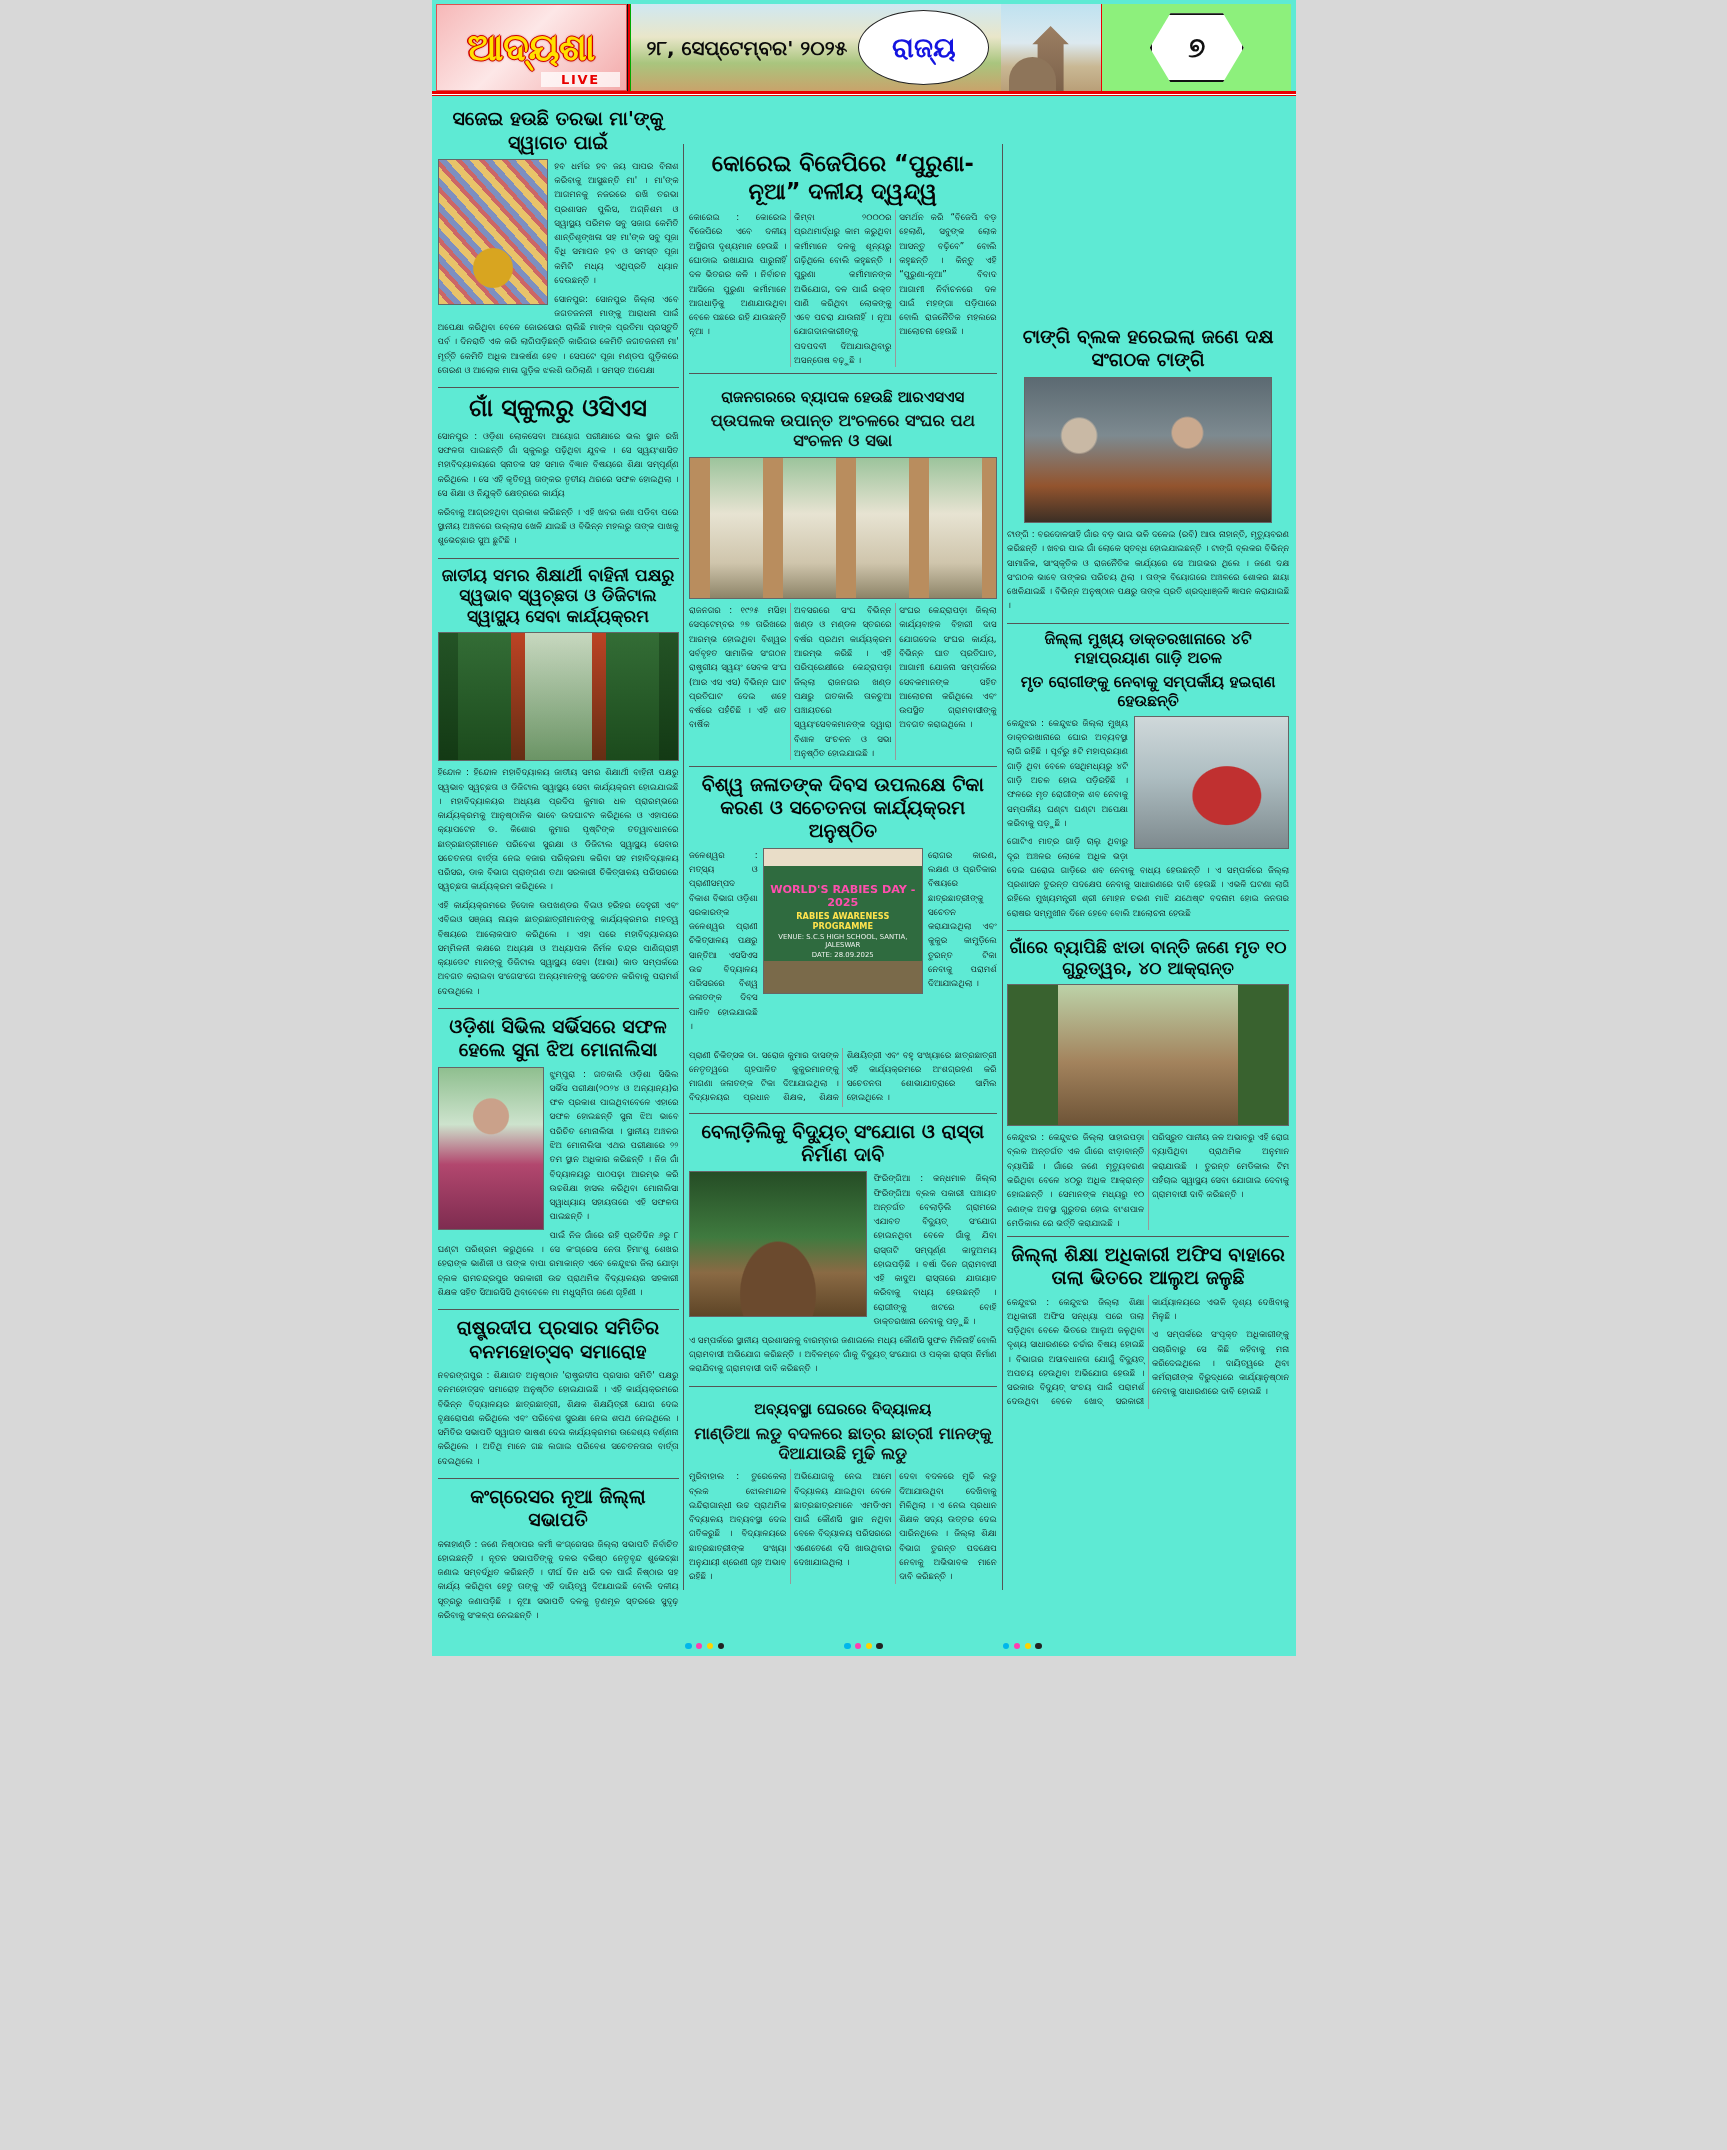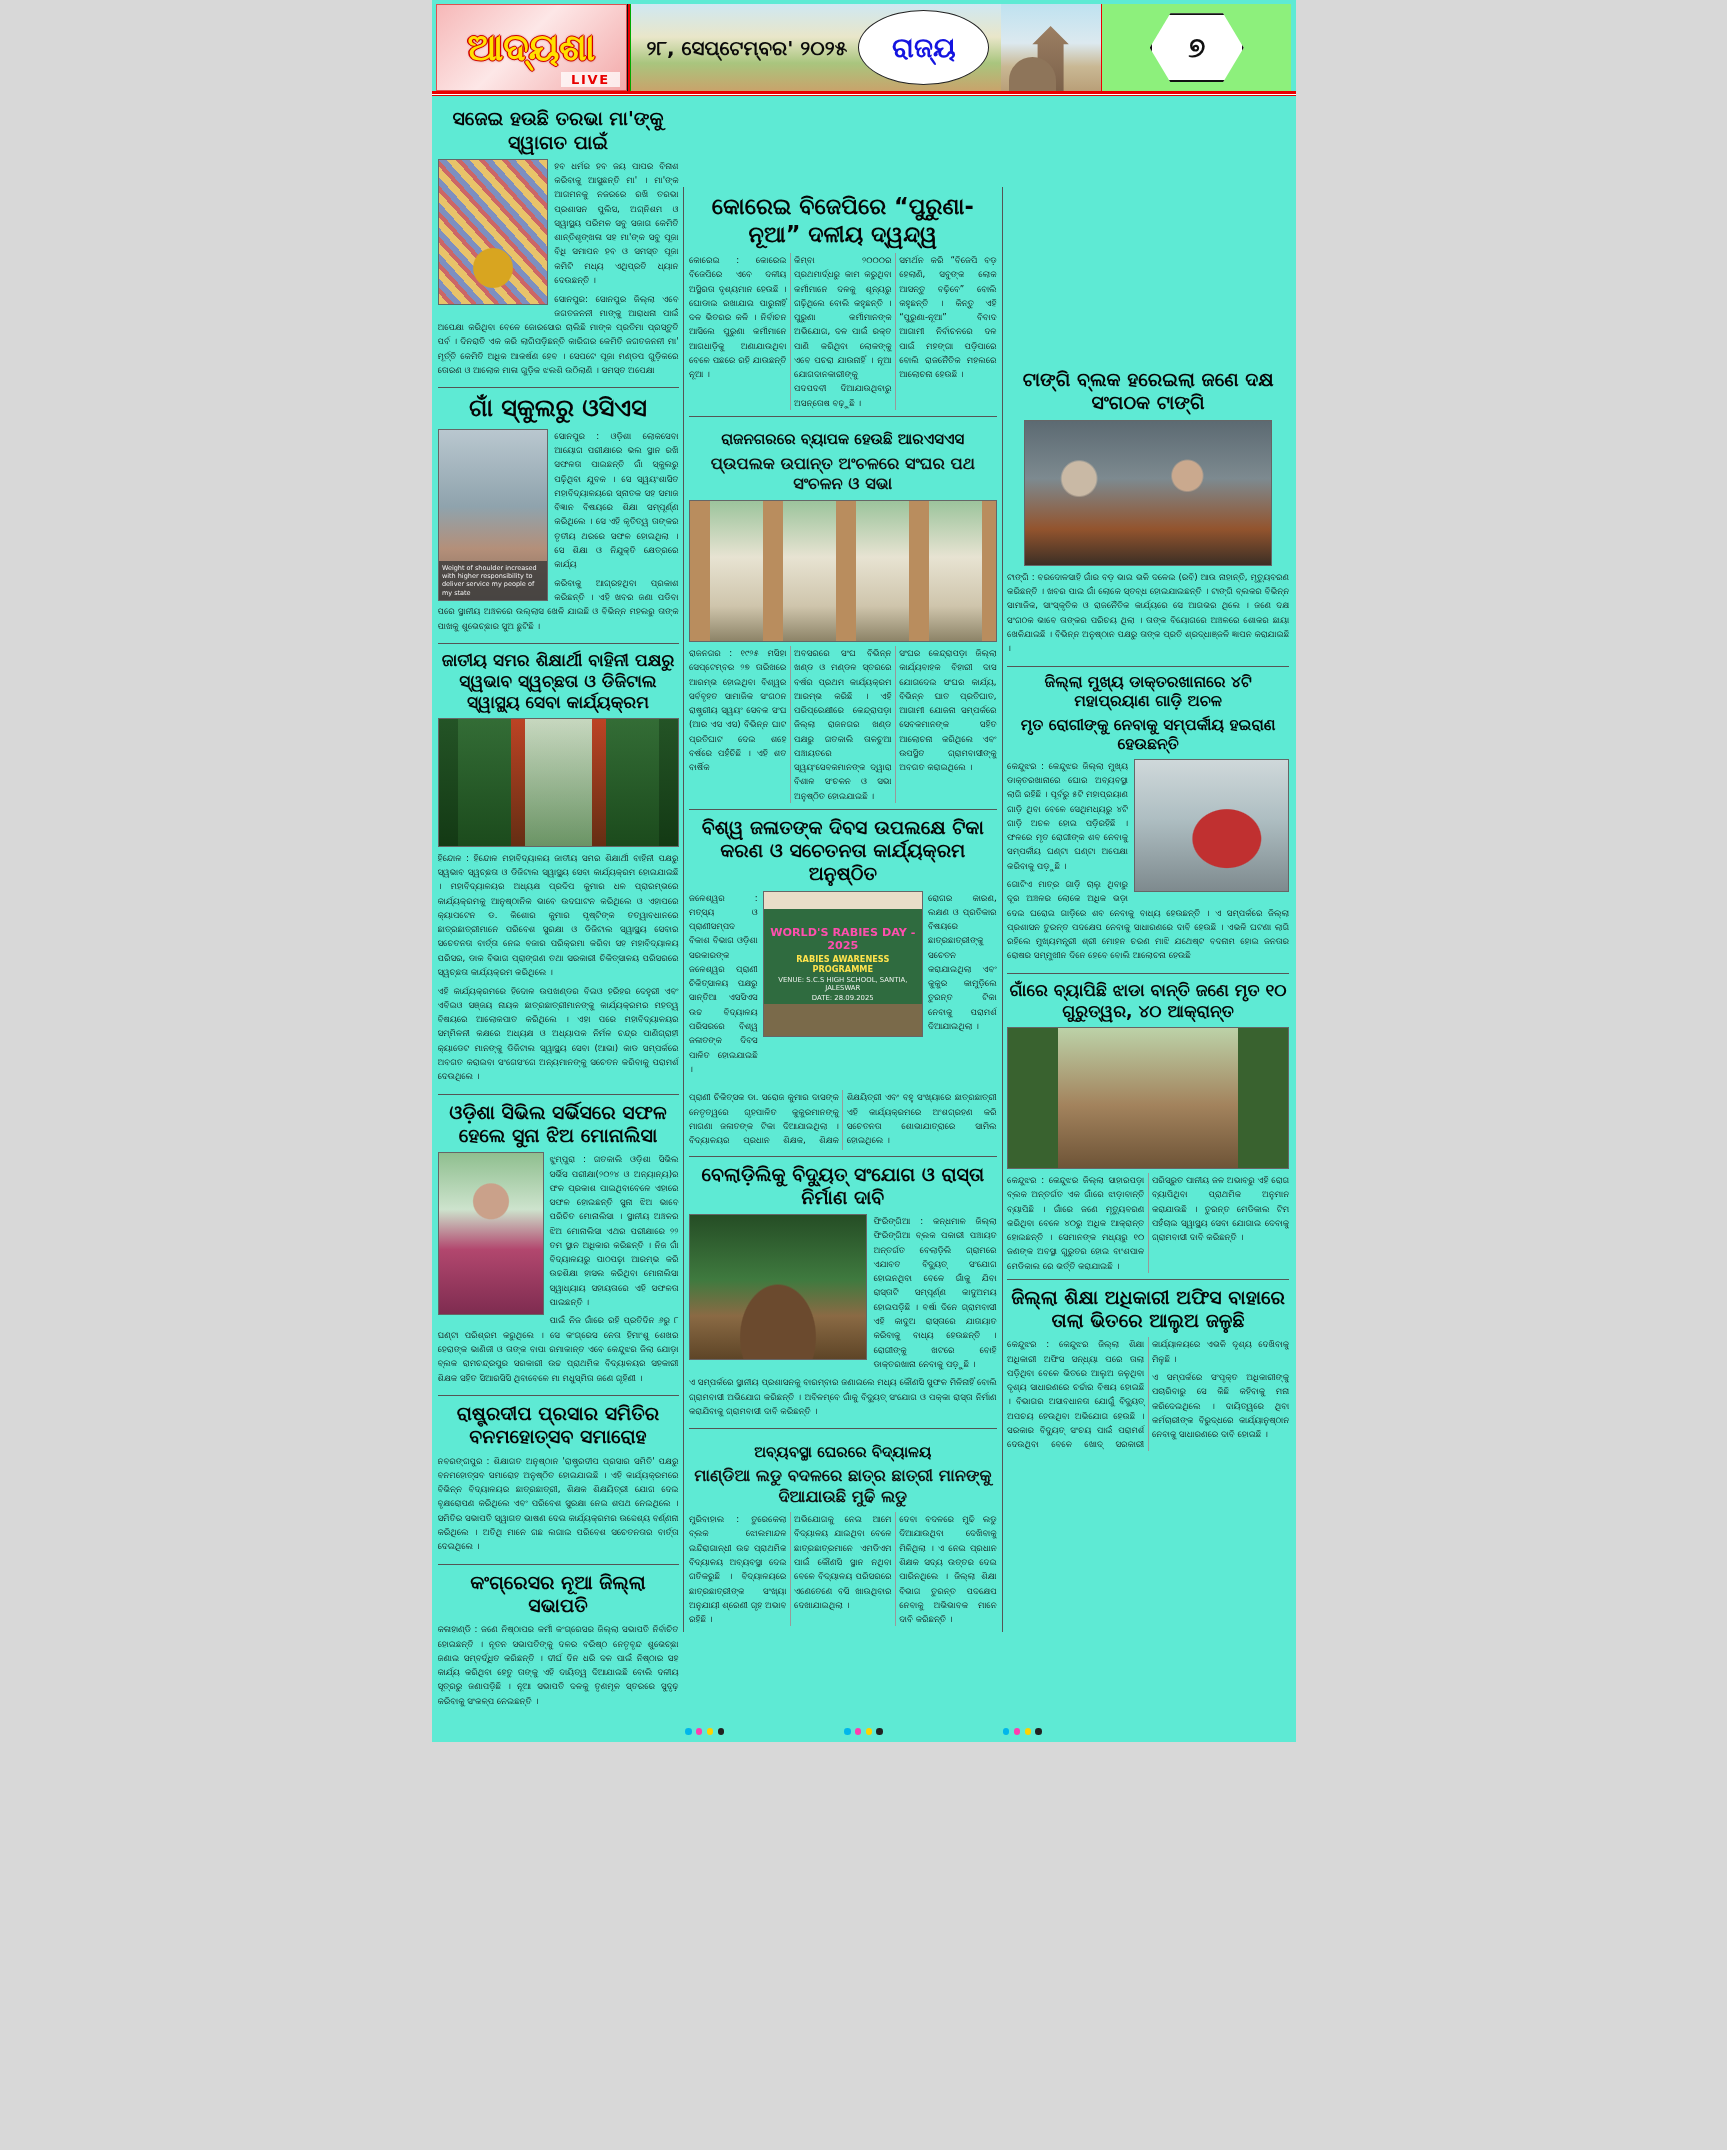--- a/index.html
+++ b/index.html
@@ -1,21 +1,21 @@
 <!DOCTYPE html>
 <html style="font-size:6.9px"><head>
 <meta charset="utf-8">
 <style>
   html,body{margin:0;padding:0;background:#d8d8d8;}
   .page{width:864px;margin:0 auto;background:#5eead4;font-family:"DejaVu Sans",sans-serif;color:#101010;}
   
   .masthead{display:flex;align-items:stretch;height:91px;padding:4.3px 4.3px 0 4.3px;box-sizing:border-box;}
   .brand-box{width:189px;position:relative;background:linear-gradient(135deg,#f6b8b8 0%,#fde7e7 45%,#f3a9a9 100%);border:0.9px solid #e05050;display:flex;align-items:center;justify-content:center;}
   .brand-main{font-size:37px;font-weight:bold;color:#ffe000;text-shadow:-1.3px 0 #d40000,1.3px 0 #d40000,0 -1.3px #d40000,0 1.3px #d40000,0 0 2.6px #8b0000;line-height:1;}
-  .brand-live{position:absolute;right:6px;bottom:2.6px;font-size:13px;font-weight:bold;color:#e80000;letter-spacing:1.7px;background:rgba(255,255,255,.75);padding:0 10px;}
+  .brand-live{position:absolute;right:6px;bottom:2.6px;font-size:13px;font-weight:bold;color:#e80000;letter-spacing:1.7px;background:rgba(255,255,255,.75);padding:0 20px;}
   .mast-divider{width:4.3px;background:repeating-linear-gradient(90deg,#111 0 1.3px,#e00 1.3px 2.6px,#0a0 2.6px 3.9px);}
   .mast-banner{flex:1;position:relative;background:linear-gradient(180deg,#cfe8f2 0%,#e9e6c9 38%,#a9c57e 68%,#c9a36b 100%);display:flex;align-items:center;}
   .mast-date{font-size:20px;font-weight:bold;color:#0b0b0b;margin-left:15.5px;white-space:nowrap;}
   .section-oval{width:129px;height:73px;background:#ffffff;border:1.3px solid #222;border-radius:50%;display:flex;align-items:center;justify-content:center;margin:0 11.2px;flex:none;}
   .section-oval span{font-size:27.5px;font-weight:bold;color:#1414e0;}
   .mast-temple{flex:1;height:100%;background:
      linear-gradient(180deg,#bfe2f0 0%,#dce9ef 45%,#c9b894 72%,#b99f78 100%);position:relative;overflow:hidden;}
   .mast-temple:before{content:"";position:absolute;right:18%;bottom:0;width:65px;height:65px;background:linear-gradient(180deg,#9c7f63,#7b614a);clip-path:polygon(50% 0,78% 28%,70% 28%,70% 100%,30% 100%,30% 28%,22% 28%);}
   .mast-temple:after{content:"";position:absolute;right:45%;bottom:0;width:47px;height:34px;background:#8e755a;border-radius:24px 24px 0 0;}
   .page-num-box{width:189px;background:#8df07c;border-left:1.7px solid #e00;display:flex;align-items:center;justify-content:center;}
@@ -116,23 +116,20 @@
 
       <div class="art">
         <div class="hl hl-44">ସଜେଇ ହଉଛି ତରଭା ମା'ଙ୍କୁ ସ୍ୱାଗତ ପାଇଁ</div>
         <div class="ph ph-deity"></div>
         <p class="body-txt">ହବ ଧର୍ମର ହବ ଜୟ ପାପର ବିନାଶ କରିବାକୁ ଆସୁଛନ୍ତି ମା' । ମା'ଙ୍କ ଆଗମନକୁ ନଜରରେ ରଖି ତରଭା ପ୍ରଶାସନ ପୁଲିସ, ଅଗ୍ନିଶମ ଓ ସ୍ୱାସ୍ଥ୍ୟ ପରିମଳ ସବୁ ସଜାଗ କେମିତି ଶାନ୍ତିଶୃଙ୍ଖଳା ସହ ମା'ଙ୍କ ସବୁ ପୂଜା ବିଧି ସମାପନ ହବ ଓ ସମସ୍ତ ପୂଜା କମିଟି ମଧ୍ୟ ଏଥିପ୍ରତି ଧ୍ୟାନ ଦେଉଛନ୍ତି ।</p>
         <p class="body-txt">ସୋନପୁର: ସୋନପୁର ଜିଲ୍ଲା ଏବେ ଜଗତଜନନୀ ମାଙ୍କୁ ଆରାଧନା ପାଇଁ ଅପେକ୍ଷା କରିଥିବା ବେଳେ ଜୋରସୋର ଚାଲିଛି ମାଙ୍କ ପ୍ରତିମା ପ୍ରସ୍ତୁତି ପର୍ବ । ଦିନରାତି ଏକ କରି ଲାଗିପଡ଼ିଛନ୍ତି କାରିଗର କେମିତି ଜଗତଜନନୀ ମା' ମୂର୍ତ୍ତି କେମିତି ଅଧିକ ଆକର୍ଷଣ ହେବ । ସେପଟେ ପୂଜା ମଣ୍ଡପ ଗୁଡ଼ିକରେ ତୋରଣ ଓ ଆଲୋକ ମାଳା ଗୁଡ଼ିକ ଝଲଶି ଉଠିଲାଣି । ସମସ୍ତ ଅପେକ୍ଷା</p>
       </div>
 
       <div class="art">
         <div class="hl hl-56">ଗାଁ ସ୍କୁଲରୁ ଓସିଏସ</div>
-        <div class="ph ph-ocs">
-          <div class="ph-cap">Weight of shoulder increased with higher responsibility to deliver service my people of my state</div>
-        </div>
         <p class="body-txt">ସୋନପୁର : ଓଡ଼ିଶା ଲୋକସେବା ଆୟୋଗ ପରୀକ୍ଷାରେ ଭଲ ସ୍ଥାନ ରଖି ସଫଳତା ପାଇଛନ୍ତି ଗାଁ ସ୍କୁଲରୁ ପଢ଼ିଥିବା ଯୁବକ । ସେ ସ୍ୱୟଂଶାସିତ ମହାବିଦ୍ୟାଳୟରେ ସ୍ନାତକ ସହ ସମାଜ ବିଜ୍ଞାନ ବିଷୟରେ ଶିକ୍ଷା ସମ୍ପୂର୍ଣ୍ଣ କରିଥିଲେ । ସେ ଏହି କୃତିତ୍ୱ ତାଙ୍କର ତୃତୀୟ ଥରରେ ସଫଳ ହୋଇଥିଲା । ସେ ଶିକ୍ଷା ଓ ନିଯୁକ୍ତି କ୍ଷେତ୍ରରେ କାର୍ଯ୍ୟ</p>
         <p class="body-txt">କରିବାକୁ ଆଗ୍ରହଥିବା ପ୍ରକାଶ କରିଛନ୍ତି । ଏହି ଖବର ଜଣା ପଡିବା ପରେ ସ୍ଥାନୀୟ ଅଞ୍ଚଳରେ ଉଲ୍ଲାସ ଖେଳି ଯାଇଛି ଓ ବିଭିନ୍ନ ମହଲରୁ ତାଙ୍କ ପାଖକୁ ଶୁଭେଚ୍ଛାର ସୁଅ ଛୁଟିଛି ।</p>
       </div>
 
       <div class="art">
         <div class="hl hl-40">ଜାତୀୟ ସମର ଶିକ୍ଷାର୍ଥୀ ବାହିନୀ ପକ୍ଷରୁ ସ୍ୱଭାବ ସ୍ୱଚ୍ଛତା ଓ ଡିଜିଟାଲ ସ୍ୱାସ୍ଥ୍ୟ ସେବା କାର୍ଯ୍ୟକ୍ରମ</div>
         <div class="ph ph-gate"></div>
         <p class="body-txt">ହିନ୍ଦୋଳ : ହିନ୍ଦୋଳ ମହାବିଦ୍ୟାଳୟ ଜାତୀୟ ସମର ଶିକ୍ଷାର୍ଥୀ ବାହିନୀ ପକ୍ଷରୁ ସ୍ୱଭାବ ସ୍ୱଚ୍ଛତା ଓ ଡିଜିଟାଲ ସ୍ୱାସ୍ଥ୍ୟ ସେବା କାର୍ଯ୍ୟକ୍ରମ ହୋଇଯାଇଛି । ମହାବିଦ୍ୟାଳୟର ଅଧ୍ୟକ୍ଷ ପ୍ରଦିପ କୁମାର ଧଳ ପ୍ରାରମ୍ଭରେ କାର୍ଯ୍ୟକ୍ରମକୁ ଆନୁଷ୍ଠାନିକ ଭାବେ ଉଦଘାଟନ କରିଥିଲେ ଓ ଏହାପରେ କ୍ୟାପଟେନ ଡ. କିଶୋର କୁମାର ପୃଷ୍ଟିଙ୍କ ତତ୍ୱାବଧାନରେ ଛାତ୍ରଛାତ୍ରୀମାନେ ପରିବେଶ ସୁରକ୍ଷା ଓ ଡିଜିଟାଲ ସ୍ୱାସ୍ଥ୍ୟ ସେବାର ସଚେତନତା ବାର୍ତ୍ତା ନେଇ ବଜାର ପରିକ୍ରମା କରିବା ସହ ମହାବିଦ୍ୟାଳୟ ପରିସର, ଡାକ ବିଭାଗ ପ୍ରାଙ୍ଗଣ ତଥା ସରକାରୀ ଚିକିତ୍ସାଳୟ ପରିସରରେ ସ୍ୱଚ୍ଛତା କାର୍ଯ୍ୟକ୍ରମ କରିଥିଲେ ।</p>
         <p class="body-txt">ଏହି କାର୍ଯ୍ୟକ୍ରମରେ ହିଦୋଳ ଉପଖଣ୍ଡର ବିଇଓ ହରିହର ଦେହୁରୀ ଏବଂ ଏବିଇଓ ସଞ୍ଜୟ ନାୟକ ଛାତ୍ରଛାତ୍ରୀମାନଙ୍କୁ କାର୍ଯ୍ୟକ୍ରମର ମହତ୍ୱ ବିଷୟରେ ଆଲୋକପାତ କରିଥିଲେ । ଏହା ପରେ ମହାବିଦ୍ୟାଳୟର ସମ୍ମିଳନୀ କକ୍ଷରେ ଅଧ୍ୟକ୍ଷ ଓ ଅଧ୍ୟାପକ ନିର୍ମଳ ଚନ୍ଦ୍ର ପାଣିଗ୍ରାହୀ କ୍ୟାଡେଟ ମାନଙ୍କୁ ଡିଜିଟାଲ ସ୍ୱାସ୍ଥ୍ୟ ସେବା (ଆଭା) କାଡ ସମ୍ପର୍କରେ ଅବଗତ କରାଇବା ସଂଗେସଂଗେ ଅନ୍ୟମାନଙ୍କୁ ସଚେତନ କରିବାକୁ ପରାମର୍ଶ ଦେଉଥିଲେ ।</p>
       </div>

